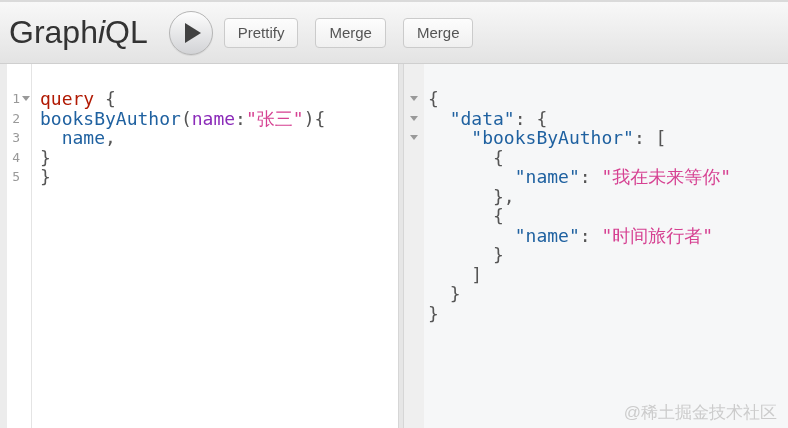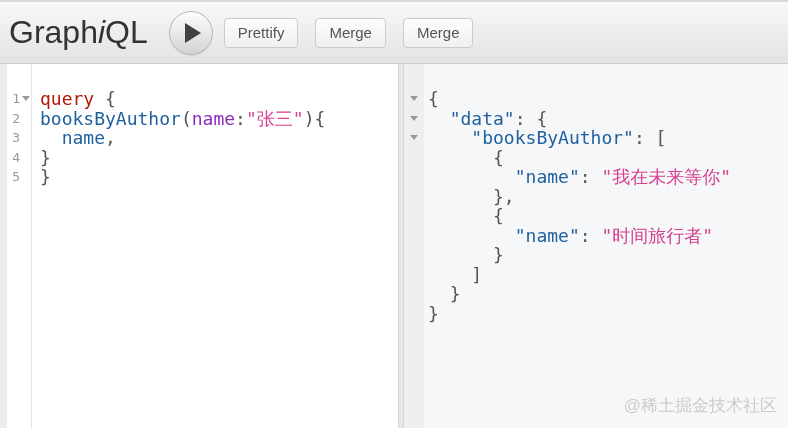--- a/index.html
+++ b/index.html
@@ -70,21 +70,21 @@
   .tk-attr{color:var(--c-argument);}
   .tk-string{color:var(--c-string);}
   .tk-punct{color:var(--c-punctuation);}
   .tk-key{color:var(--c-json_key);}
   .divider{width:4px;background:#e6e6e6;border-left:1px solid #d6d6d6;border-right:1px solid #d6d6d6;}
   .r-pane{flex:1;display:flex;background:#f6f7f8;position:relative;overflow:hidden;}
   .r-gutter{box-sizing:border-box;width:20px;padding-top:25px;background:#efefef;}
   .r-gutter .gut-row{justify-content:center;}
   .r-code{padding:25px 0 0 4px;}
   .watermark{
-    position:absolute;right:11px;bottom:11px;
+    position:absolute;right:11px;bottom:4px;
     font-size:17px;color:var(--c-watermark,#ccc);white-space:nowrap;
   }
 </style>
 </head>
 <body>
 
 <div class="app">
 
   <div class="topbar">
     <div class="logo">

